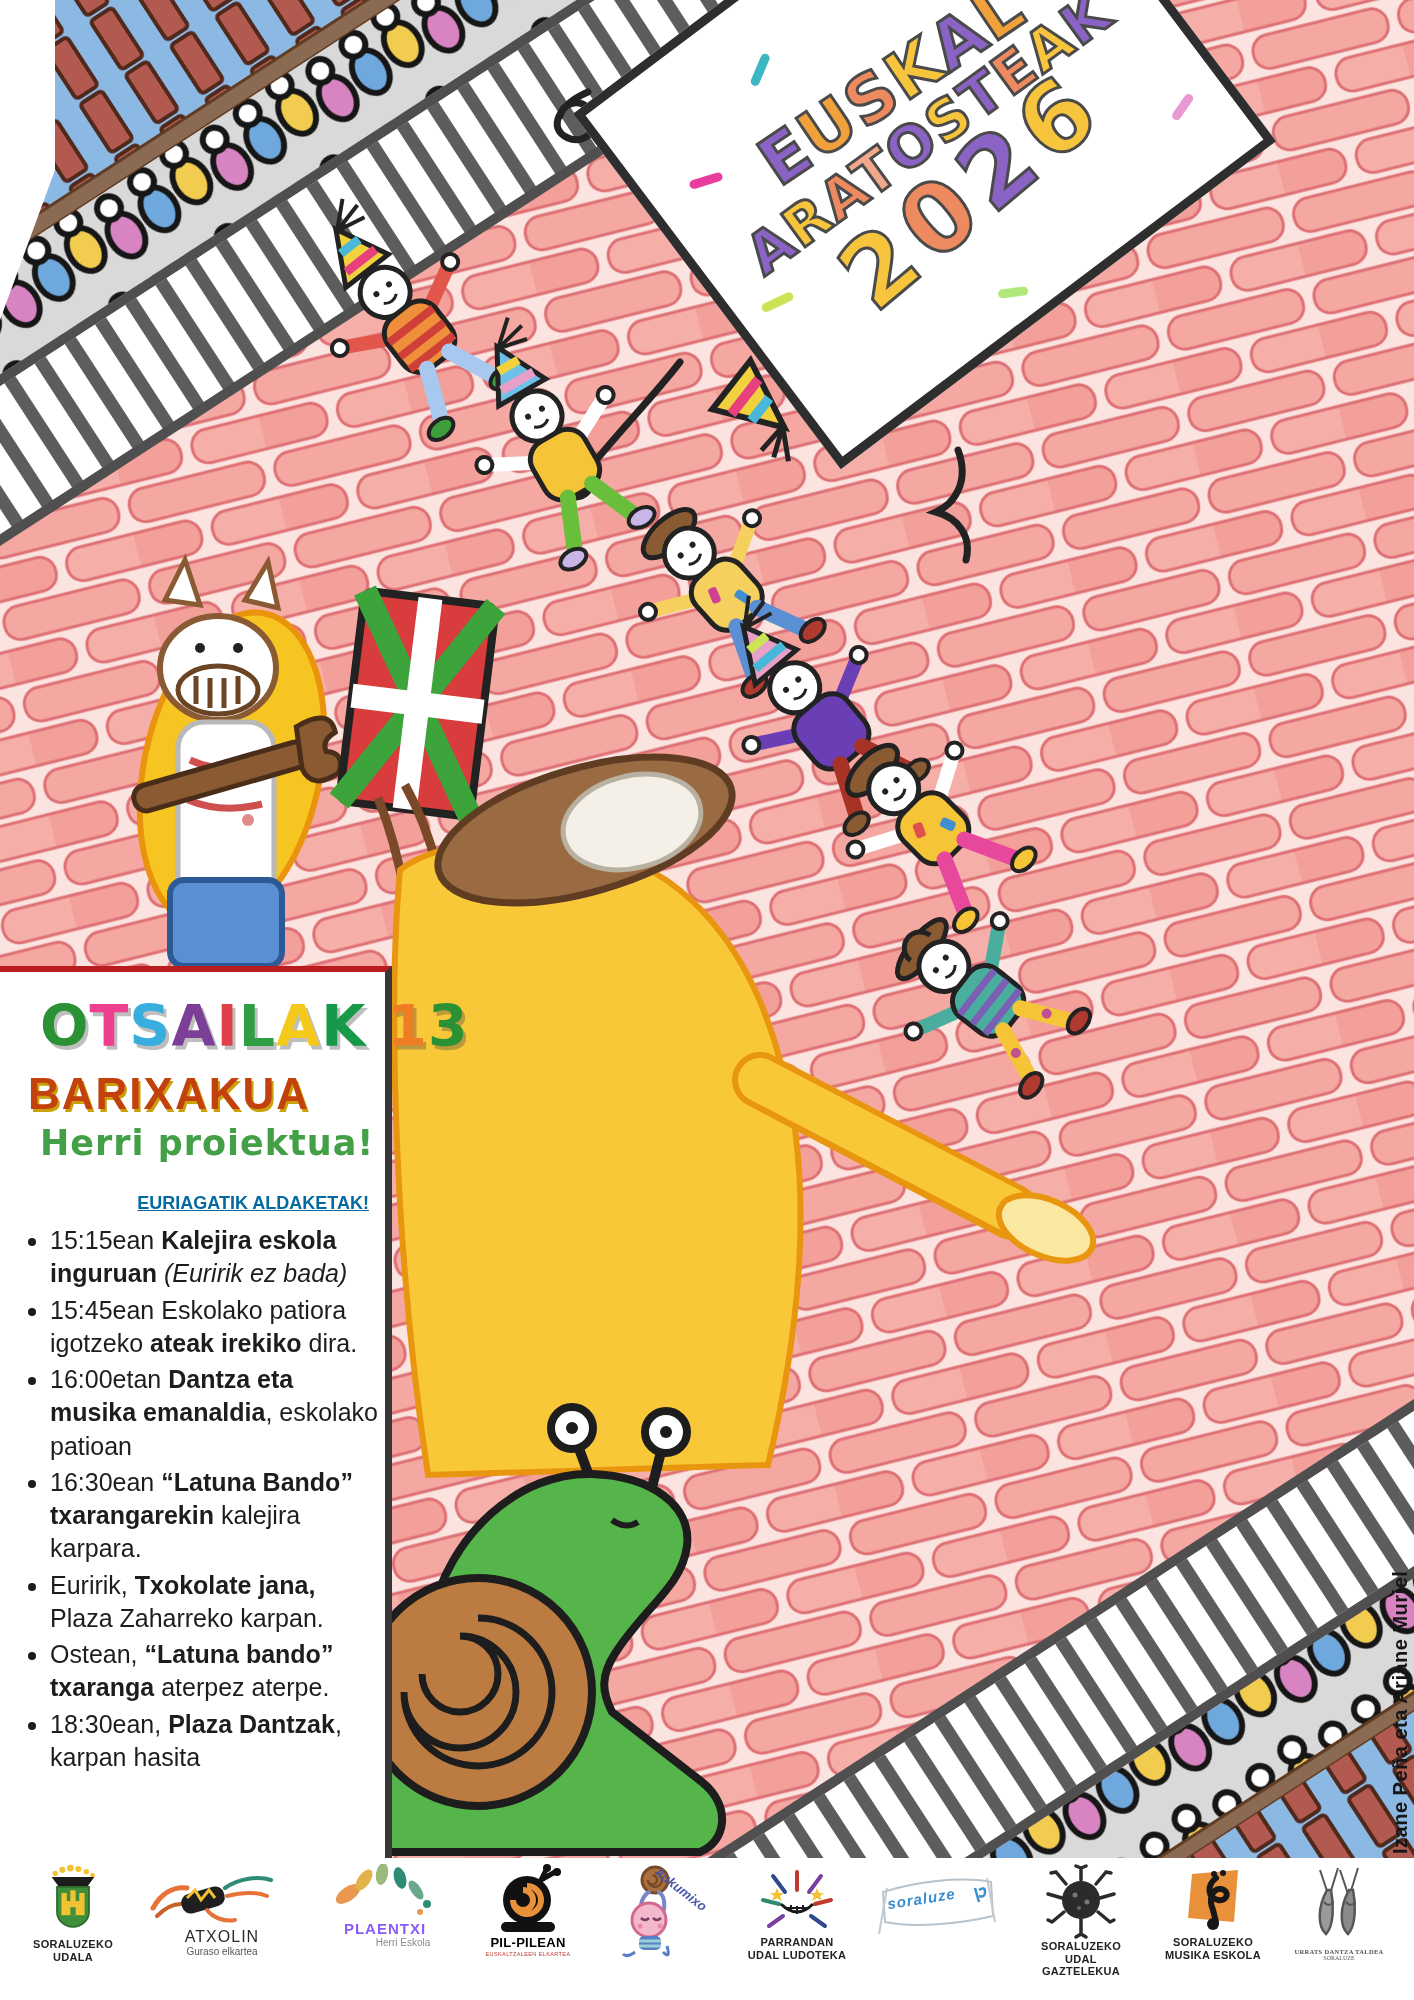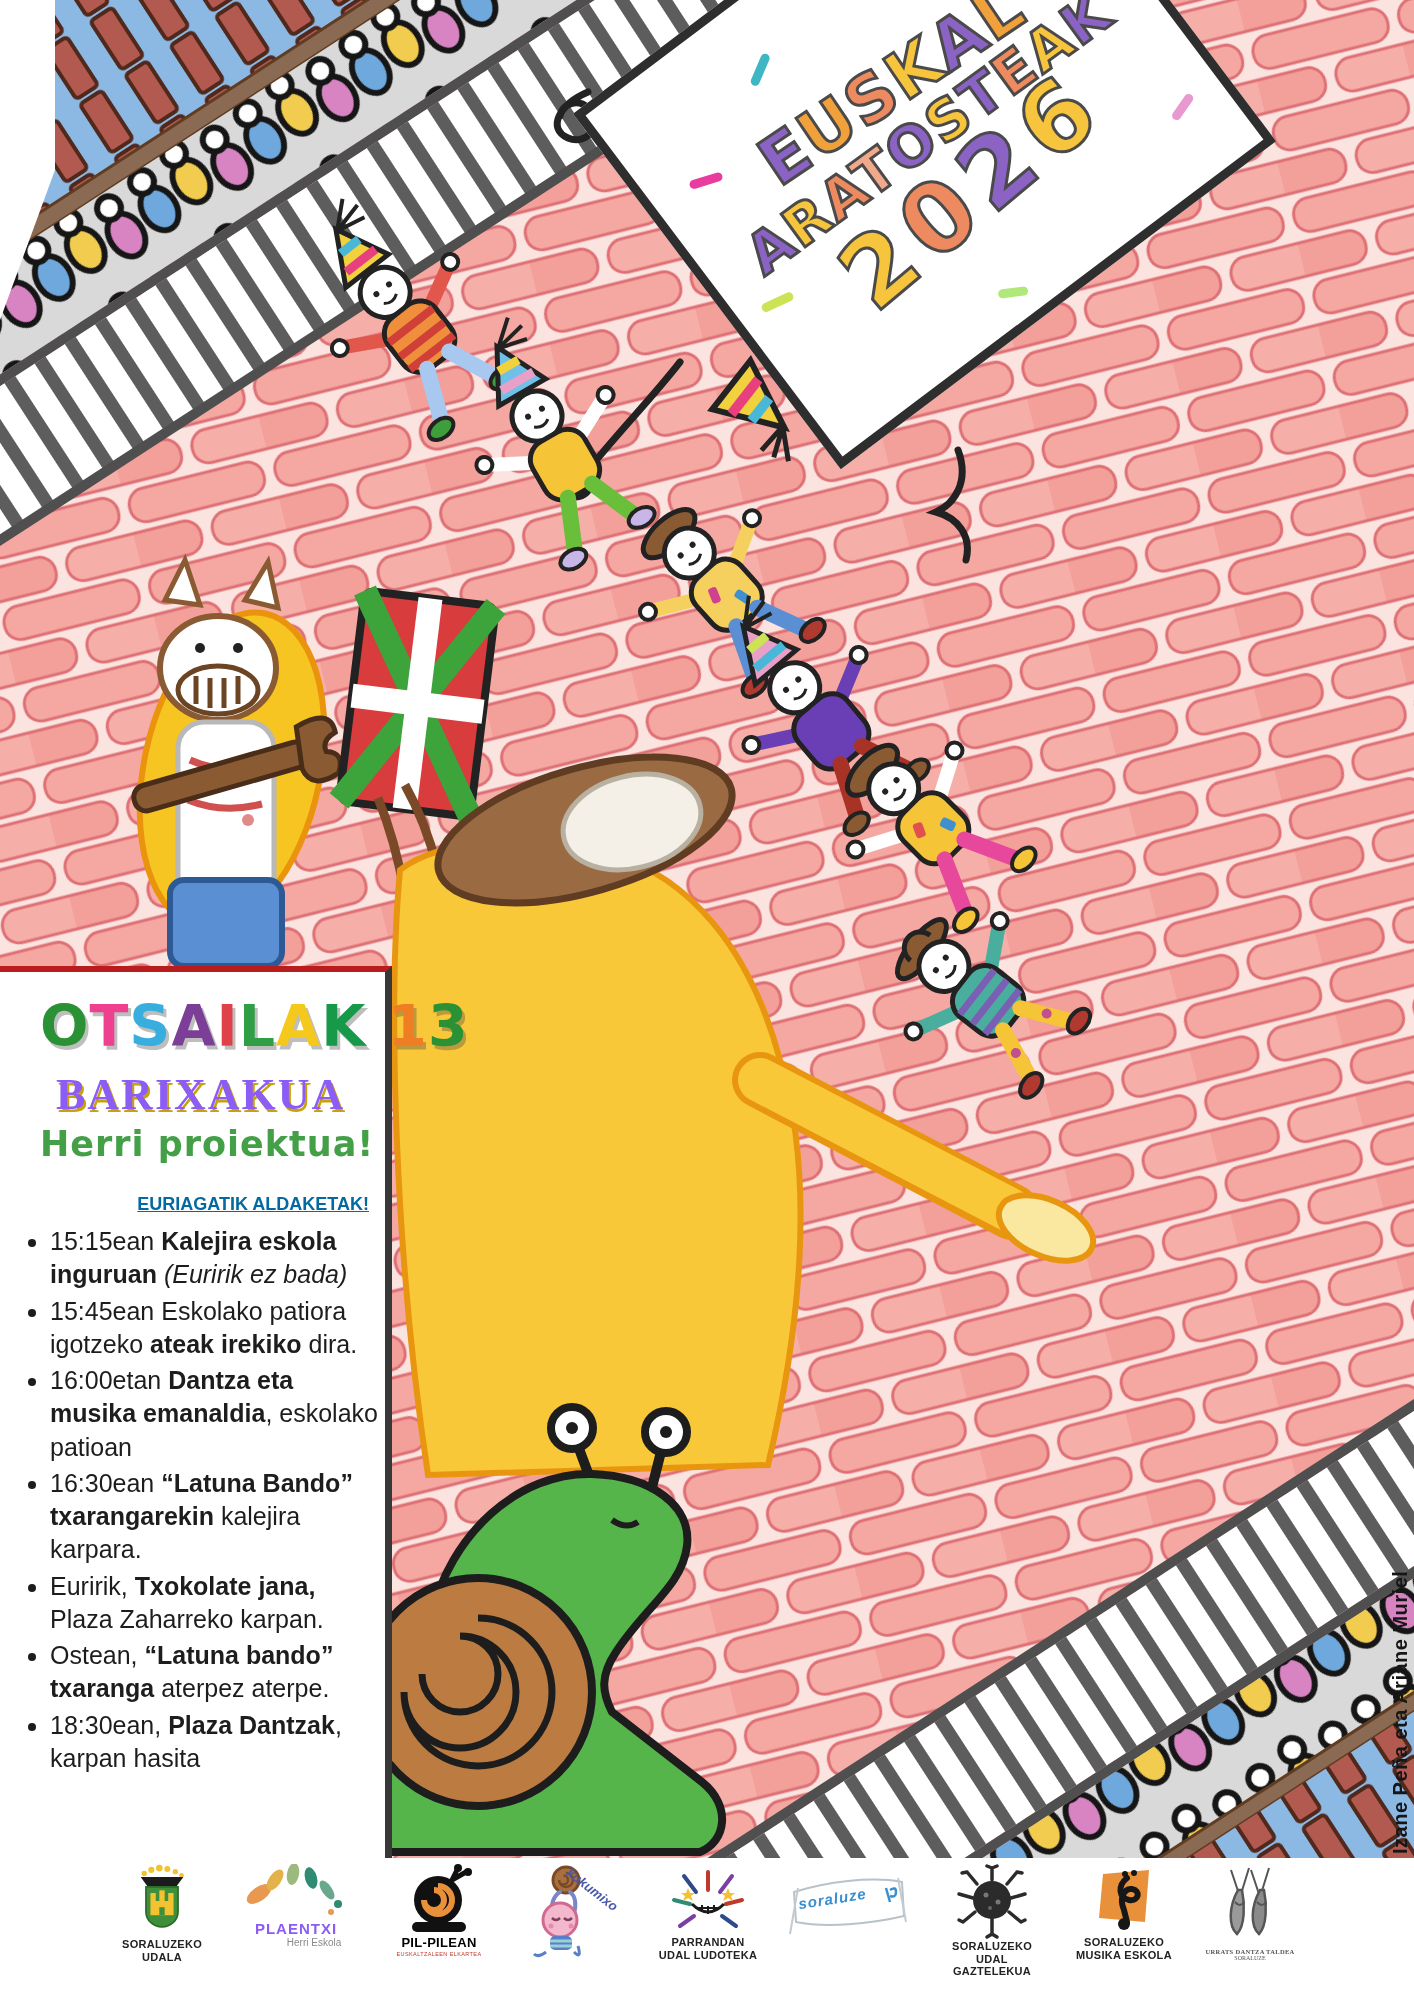--- a/index.html
+++ b/index.html
@@ -18,22 +18,22 @@
   .sign-line.l3{font-size:96px;transform:rotate(-3deg);letter-spacing:10px;}
   .confetti{position:absolute;border-radius:8px;}
 
   
   .panel{position:absolute;left:0;top:966px;width:392px;height:892px;background:#fff;
          border-top:6px solid #b91c1c;border-right:7px solid #383838;box-sizing:border-box;
          z-index:4;padding:26px 6px 0 20px;overflow:visible;}
   .date-title{font-family:"DejaVu Sans",sans-serif;font-weight:800;font-size:57px;
               letter-spacing:1px;line-height:1;margin-left:20px;
               text-shadow:3px 4px 0 rgba(70,70,70,.35);white-space:nowrap;}
-  .weekday{font-family:Liberation Serif, serif;font-weight:800;font-size:44px;color:#8b5cf6;
-           letter-spacing:2px;margin:14px 0 0 36px;text-shadow:2px 3px 0 #caa10a;}
+  .weekday{font-family:Liberation Sans, sans-serif;font-weight:800;font-size:44px;color:#c2410c;
+           letter-spacing:2px;margin:14px 0 0 8px;text-shadow:2px 3px 0 #caa10a;}
   .event-line1{font-family:"DejaVu Sans",sans-serif;font-weight:800;font-size:34px;color:#3b99d8;
                margin:34px 0 0 20px;letter-spacing:1px;white-space:nowrap;}
   .event-line2{font-family:"DejaVu Sans",sans-serif;font-weight:800;font-size:35px;color:#43a047;
                margin:4px 0 4px 20px;letter-spacing:1px;}
   .notice{font-size:18px;font-weight:bold;text-decoration:underline;color:#0369a1;
           text-align:right;margin:30px 10px 6px 0;}
   ul.schedule{margin:10px 0 0 0;padding:0 0 0 30px;color:#1d1d1d;}
   ul.schedule li{font-size:25px;line-height:1.33;margin-bottom:3px;}
   ul.schedule .b{font-weight:bold;}
   ul.schedule .i{font-style:italic;}
@@ -339,20 +339,33 @@
             <rect x="33" y="29" width="6" height="12"></rect>
             <rect x="43" y="32" width="6" height="9"></rect>
             <rect x="23" y="41" width="26" height="16"></rect>
           </g>
         <rect x="33" y="48" width="6" height="9" fill="#3f8f3a"></rect>
       </svg>
       <span class="ll1">SORALUZEKO</span>
       <span class="ll1">UDALA</span>
     </div>
 
+    <div class="logo atxolin" style="width:150px;">
+      <svg width="150" height="64" viewBox="0 0 150 64">
+        <path d="M6,44 C14,30 26,22 40,24" fill="none" stroke="#e8733a" stroke-width="5" stroke-linecap="round"></path>
+        <path d="M10,52 C18,44 26,40 34,40" fill="none" stroke="#c86028" stroke-width="4" stroke-linecap="round"></path>
+        <rect x="34" y="26" width="44" height="20" rx="9" transform="rotate(-16 56 36)" fill="#1f1f1f"></rect>
+        <polyline points="40,34 48,26 54,36 62,26 68,34" fill="none" stroke="#f2c230" stroke-width="3"></polyline>
+        <path d="M78,24 C92,14 112,12 124,16" fill="none" stroke="#2e8b74" stroke-width="4" stroke-linecap="round"></path>
+        <path d="M80,32 C96,28 110,28 120,32" fill="none" stroke="#e8733a" stroke-width="4" stroke-linecap="round"></path>
+        <path d="M60,46 C66,54 78,58 88,56" fill="none" stroke="#e8733a" stroke-width="4" stroke-linecap="round"></path>
+      </svg>
+      <span class="ll1">ATXOLIN</span>
+      <span class="ll2">Guraso elkartea</span>
+    </div>
 
     <div class="logo plaentxi" style="width:120px;">
       <svg width="110" height="56" viewBox="0 0 110 56">
         <ellipse cx="18" cy="30" rx="14" ry="7" transform="rotate(-35 18 30)" fill="#e8984f"></ellipse>
         <ellipse cx="34" cy="16" rx="12" ry="6" transform="rotate(-55 34 16)" fill="#e3b24a"></ellipse>
         <ellipse cx="52" cy="10" rx="11" ry="6" transform="rotate(-80 52 10)" fill="#9cb97e"></ellipse>
         <ellipse cx="70" cy="14" rx="11" ry="6" transform="rotate(-105 70 14)" fill="#2e8b74"></ellipse>
         <ellipse cx="86" cy="26" rx="11" ry="5" transform="rotate(-125 86 26)" fill="#6aa88e"></ellipse>
         <circle cx="97" cy="40" r="4" fill="#2e8b74"></circle>
           <circle cx="90" cy="48" r="3" fill="#e8984f"></circle>

